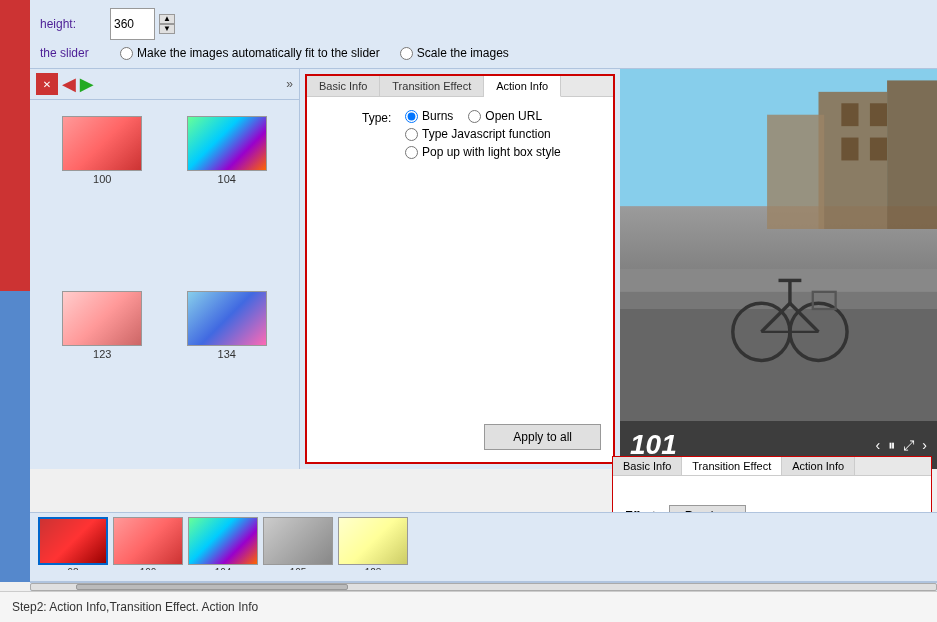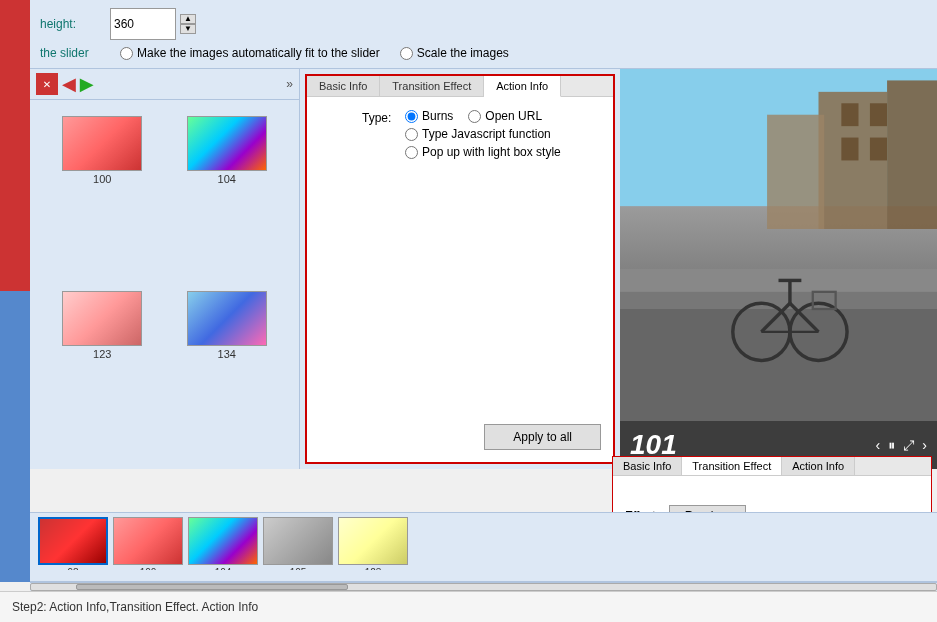--- a/index.html
+++ b/index.html
@@ -30,32 +30,32 @@
     }
 
     .top-row {
       display: flex;
       align-items: center;
       gap: 10px;
     }
 
     .top-label {
       font-size: 12px;
-      color: #0f766e;
+      color: #4c1d95;
       min-width: 60px;
     }
 
     .height-control {
       display: flex;
       align-items: center;
       gap: 4px;
     }
 
     .height-input {
-      width: 66px;
+      width: 45px;
       height: 20px;
       border: 1px solid #999;
       background: white;
       font-size: 12px;
       padding: 15px 3px;
     }
 
     .spin-buttons {
       display: flex;
       flex-direction: column;

